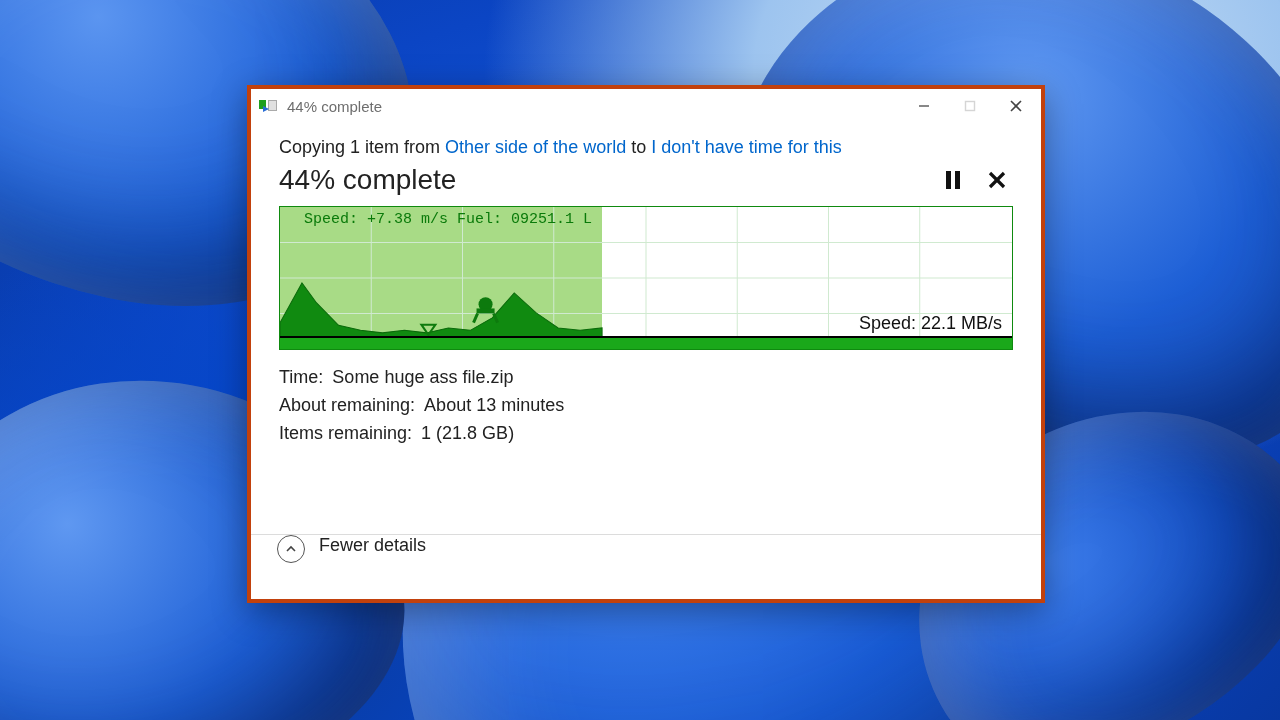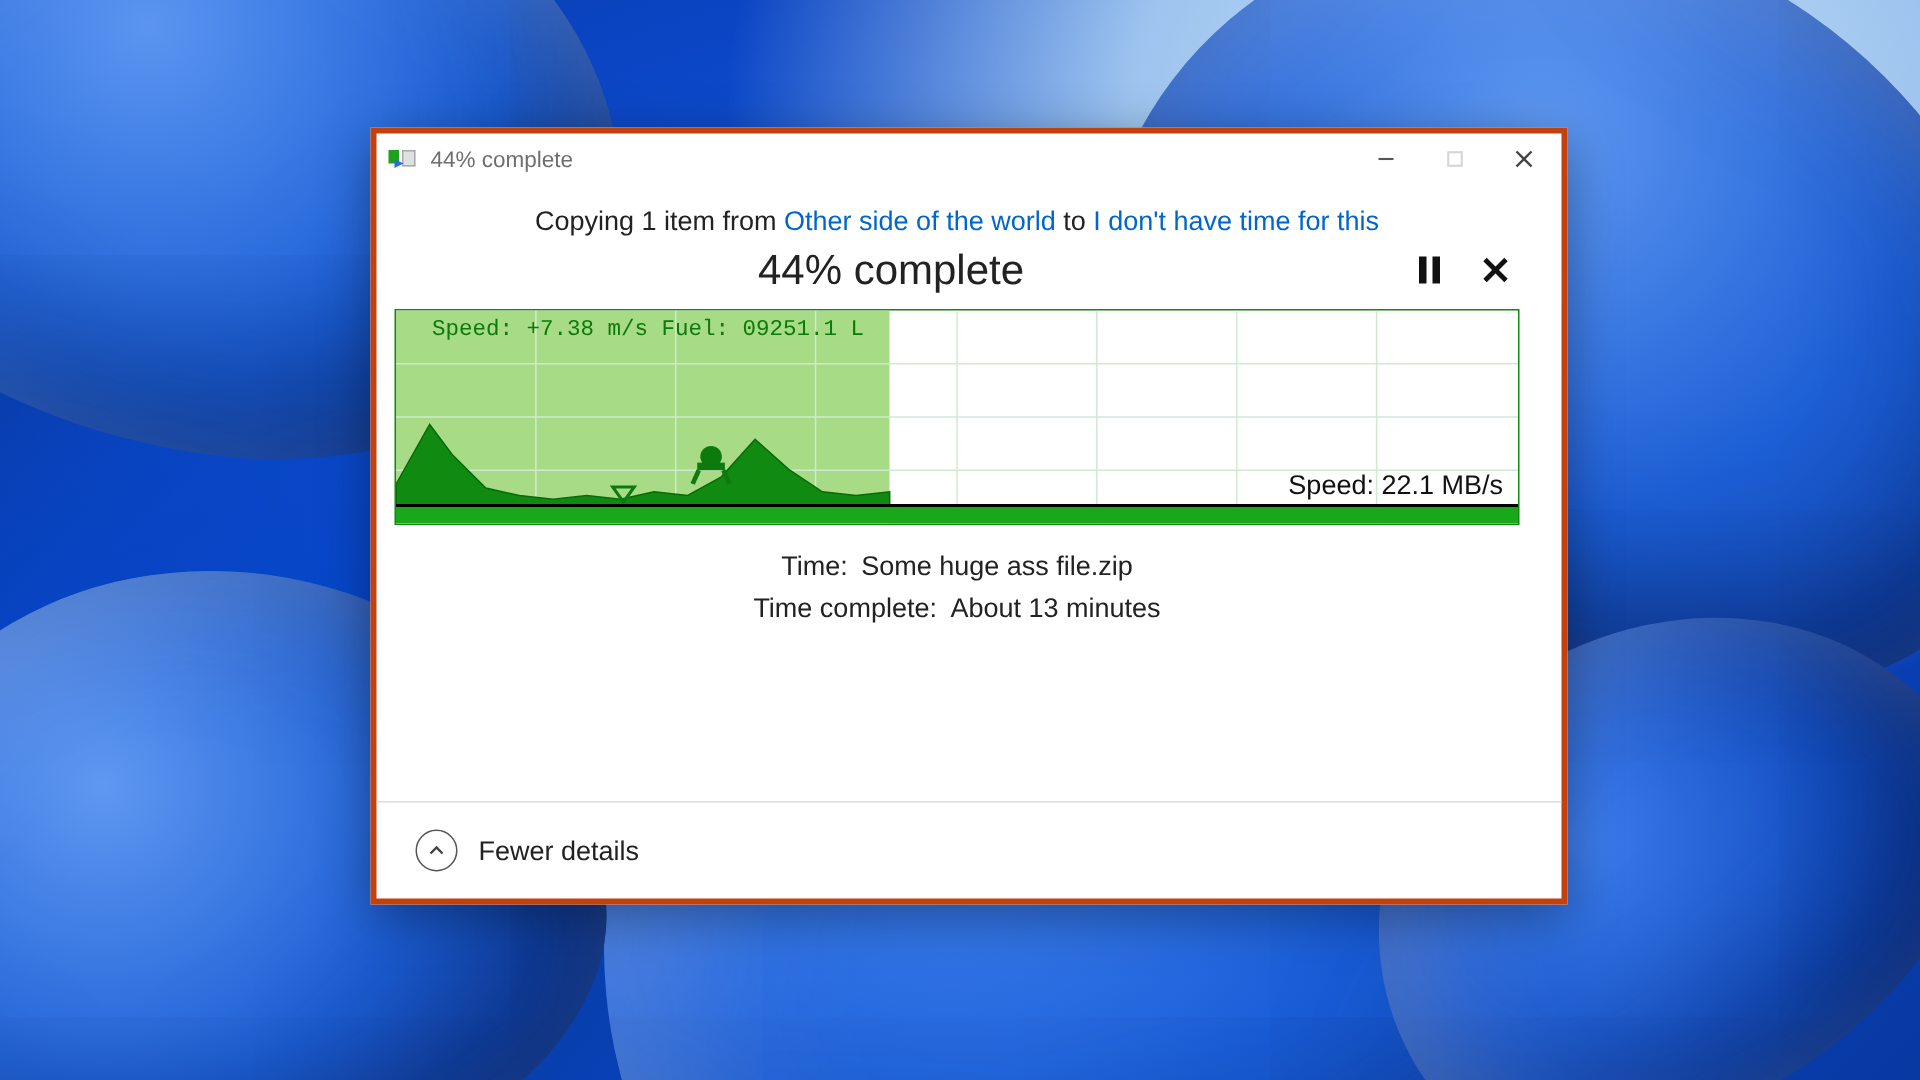--- a/index.html
+++ b/index.html
@@ -103,22 +103,21 @@
   .titlebar .spacer { flex: 1; }
   .winbtn {
     width: 46px; height: 30px;
     display: flex; align-items: center; justify-content: center;
     color: #555;
   }
   .winbtn svg { display:block; }
   .winbtn.maximize { opacity:0.35; }
 
   .body {
-    padding: 8px 28px 0 12px;
-    text-align: center;
+    padding: 8px 28px 0 28px;
   }
 
   .copy-line {
     font-size: 18px;
     color: #222;
     margin-top: 6px;
   }
   .copy-line .link { color: #0066cc; }
 
   .percent-row {
@@ -186,21 +185,21 @@
   .details .row span.label { }
   .details .row span.val { margin-left: 4px; }
 
   .footer-sep {
     position:absolute; left:0; right:0; bottom:64px;
     height:1px; background:#dcdcdc;
   }
   .footer {
     position:absolute; left:0; right:0; bottom:0;
     height:64px;
-    display:flex; align-items:center;
+    display:flex; 
     padding-left:26px;
     font-size:18px; color:#222;
   }
   .chev-circle {
     width:26px;height:26px;border:1.5px solid #555;border-radius:50%;
     display:flex;align-items:center;justify-content:center;
     margin-right:14px;
   }
 </style>
 </head>
@@ -292,22 +291,26 @@
       <div class="game-text">Speed: +7.38 m/s Fuel: 09251.1 L</div>
       <div class="speed-label">Speed: 22.1 MB/s</div>
     </div>
 
     <div class="details">
       <div class="row">
         <span class="label">Time:</span>
         <span class="val">Some huge ass file.zip</span>
       </div>
       <div class="row">
-        <span class="label">Time complete:</span>
+        <span class="label">About remaining:</span>
         <span class="val">About 13 minutes</span>
+      </div>
+      <div class="row">
+        <span class="label">Items remaining:</span>
+        <span class="val">1 (21.8 GB)</span>
       </div>
     </div>
   </div>
 
   <div class="footer-sep"></div>
   <div class="footer">
     <span class="chev-circle">
       <svg width="12" height="12" viewBox="0 0 12 12">
           <polyline points="2,8 6,4 10,8" fill="none" stroke="#444" stroke-width="1.6"></polyline>
         </svg>

